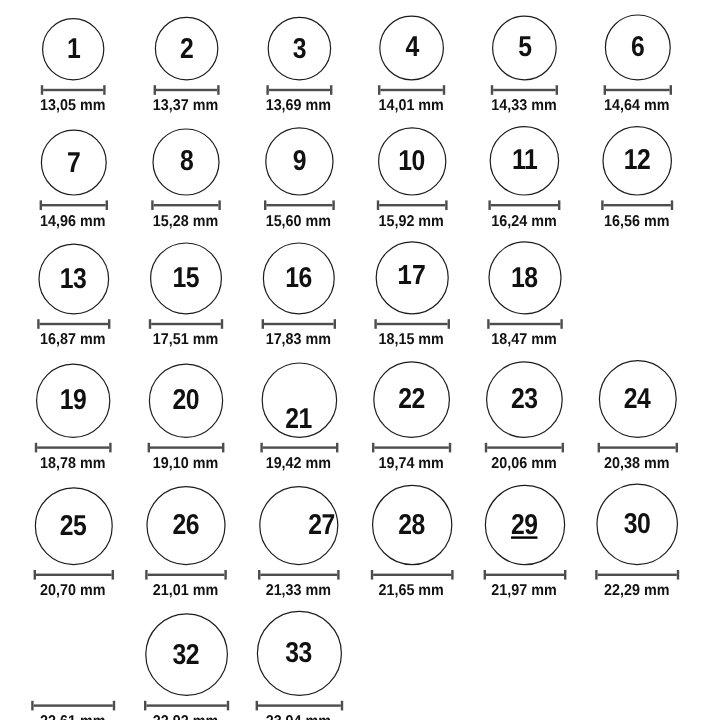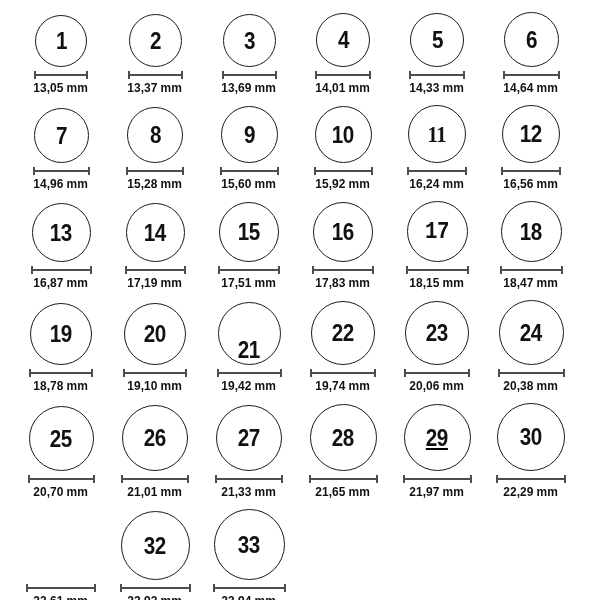--- a/index.html
+++ b/index.html
@@ -143,21 +143,21 @@
         <div class="mm-label">15,60 mm</div>
       </div>
       <div class="cell">
         <div class="circle" style="width: 57px; height: 57px;">
           <span class="num">10</span>
         </div>
         <div class="dimline" style="width: 59px;"></div>
         <div class="mm-label">15,92 mm</div>
       </div>
       <div class="cell">
-        <div class="circle" style="width: 58px; height: 58px; font-family: Liberation Serif, serif;">
+        <div class="circle" style="width: 58px; height: 58px;">
           <span class="num">11</span>
         </div>
         <div class="dimline" style="width: 60px;"></div>
         <div class="mm-label">16,24 mm</div>
       </div>
       <div class="cell">
         <div class="circle" style="width: 58px; height: 58px;">
           <span class="num">12</span>
         </div>
         <div class="dimline" style="width: 60px;"></div>
@@ -166,27 +166,20 @@
     </div>
     <div class="row">
       <div class="cell">
         <div class="circle" style="width: 59px; height: 59px;">
           <span class="num">13</span>
         </div>
         <div class="dimline" style="width: 61px;"></div>
         <div class="mm-label">16,87 mm</div>
       </div>
       <div class="cell">
-        <div class="circle" style="width: 59px; height: 59px;">
-          <span class="num">14</span>
-        </div>
-        <div class="dimline" style="width: 61px;"></div>
-        <div class="mm-label">17,19 mm</div>
-      </div>
-      <div class="cell">
         <div class="circle" style="width: 60px; height: 60px;">
           <span class="num">15</span>
         </div>
         <div class="dimline" style="width: 62px;"></div>
         <div class="mm-label">17,51 mm</div>
       </div>
       <div class="cell">
         <div class="circle" style="width: 60px; height: 60px;">
           <span class="num">16</span>
         </div>
@@ -261,21 +254,21 @@
         <div class="mm-label">20,70 mm</div>
       </div>
       <div class="cell">
         <div class="circle" style="width: 66px; height: 66px;">
           <span class="num">26</span>
         </div>
         <div class="dimline" style="width: 68px;"></div>
         <div class="mm-label">21,01 mm</div>
       </div>
       <div class="cell">
-        <div class="circle" style="width: 66px; height: 66px;">
+        <div class="circle" style="width: 66px; height: 66px; justify-content: flex-end;">
           <span class="num">27</span>
         </div>
         <div class="dimline" style="width: 68px;"></div>
         <div class="mm-label">21,33 mm</div>
       </div>
       <div class="cell">
         <div class="circle" style="width: 67px; height: 67px;">
           <span class="num">28</span>
         </div>
         <div class="dimline" style="width: 69px;"></div>

